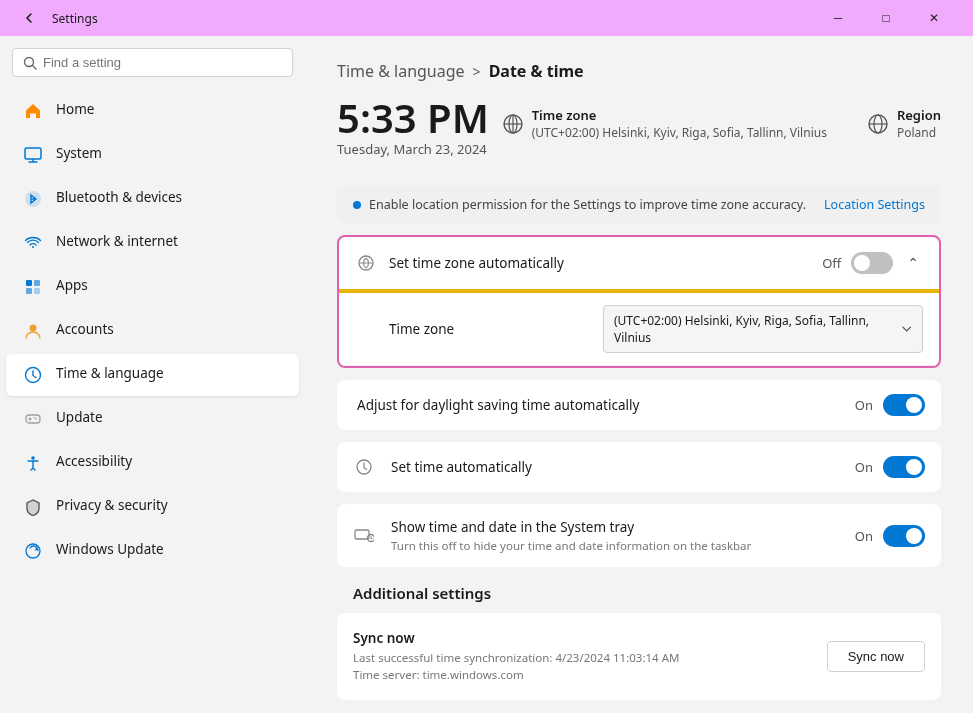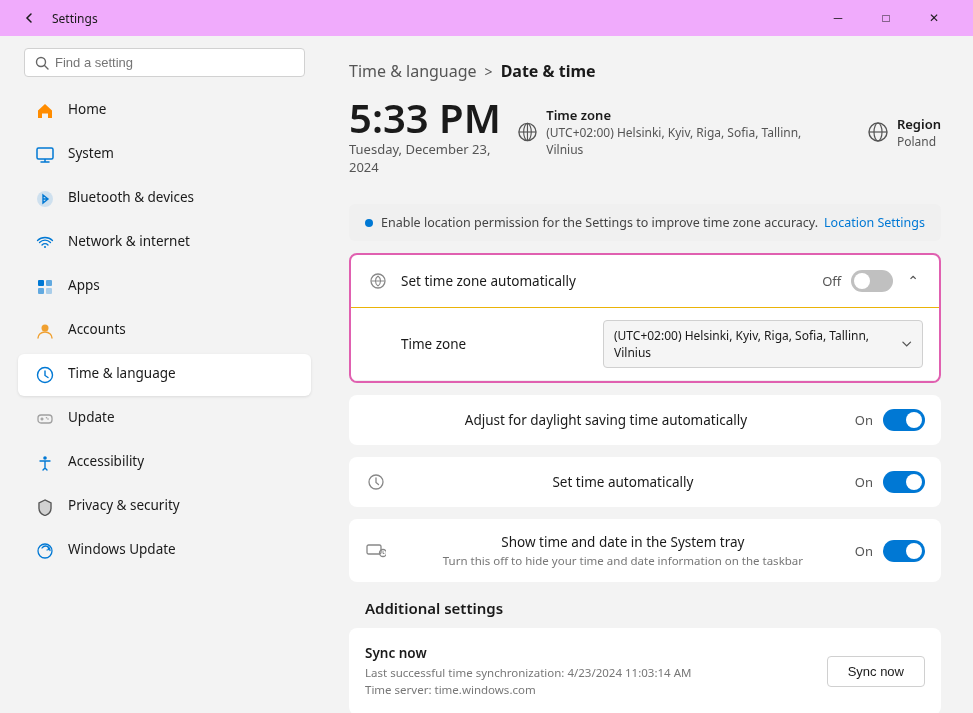--- a/index.html
+++ b/index.html
@@ -48,21 +48,20 @@
       font-size: 12px;
       color: #1a1a1a;
       border-radius: 4px;
     }
 
     
     .app-body {
       display: flex;
       flex: 1;
       overflow: hidden;
-      padding-left: 12px;
     }
 
     
     .sidebar {
       width: 305px;
       background: #f3f3f3;
       display: flex;
       flex-direction: column;
       padding: 8px 0;
       flex-shrink: 0;
@@ -195,29 +194,28 @@
       margin-bottom: 12px;
       overflow: hidden;
       border: 2px solid #e060b0;
     }
     .settings-card-normal {
       background: white;
       border-radius: 8px;
       margin-bottom: 12px;
       overflow: hidden;
       border: none;
-      text-align: center;
     }
 
     .setting-row {
       display: flex;
       align-items: center;
       padding: 14px 16px;
       gap: 12px;
-      border-bottom: 1px solid #eab308;
+      border-bottom: 4px solid #eab308;
     }
     .setting-row:last-child { border-bottom: none; }
     .setting-row-content {
       flex: 1;
     }
     .setting-row-title {
       font-size: 13.5px;
       color: #1a1a1a;
     }
     .setting-row-subtitle {
@@ -486,21 +484,21 @@
 
     <div class="breadcrumb">
       <span style="cursor:pointer; color:#555;">Time &amp; language</span>
       <span class="breadcrumb-sep">&gt;</span>
       <span class="breadcrumb-current">Date &amp; time</span>
     </div>
 
     <div style="display:flex; align-items:flex-start; justify-content:space-between; margin-bottom:12px;">
       <div>
         <div class="time-display">5:33 PM</div>
-        <div class="date-display">Tuesday, December 23, 2024</div>
+        <div class="date-display">Tuesday, March 23, 2024</div>
       </div>
       <div style="display:flex; gap:32px; align-items:center; margin-top:8px;">
         <div style="display:flex; align-items:center; gap:8px;">
           <svg width="22" height="22" viewBox="0 0 22 22" fill="none">
             <circle cx="11" cy="11" r="9" stroke="#555" stroke-width="1.4"></circle>
             <ellipse cx="11" cy="11" rx="4" ry="9" stroke="#555" stroke-width="1.2"></ellipse>
             <line x1="2" y1="11" x2="20" y2="11" stroke="#555" stroke-width="1.2"></line>
             <line x1="11" y1="2" x2="11" y2="20" stroke="#555" stroke-width="1.2"></line>
           </svg>
           <div>

